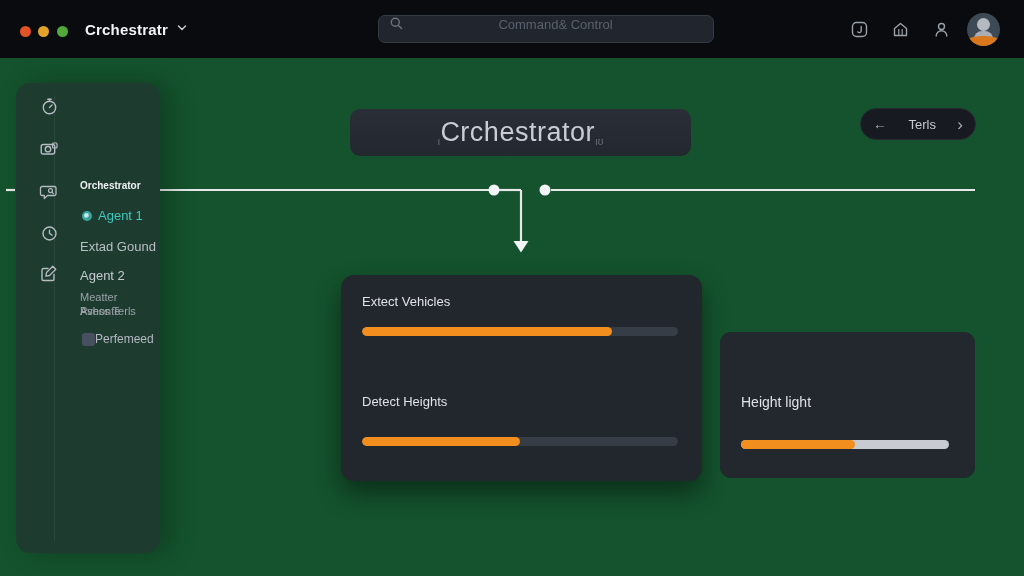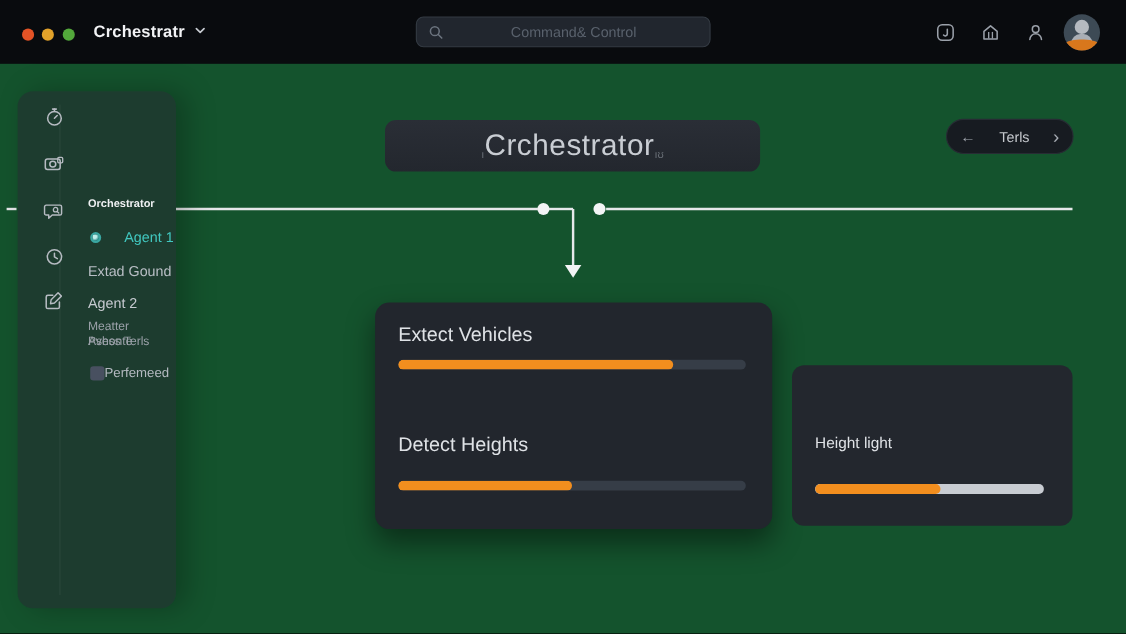--- a/index.html
+++ b/index.html
@@ -10,23 +10,23 @@
     -webkit-font-smoothing:antialiased;
   }
   .abs{position:absolute;}
 
   
   .topbar{left:0;top:0;width:1024px;height:58px;background:#090b0e;}
   .traffic{width:11px;height:11px;border-radius:50%;top:26px;}
   .win-title{left:85px;top:21px;font-size:15px;font-weight:700;color:#f2f3f5;letter-spacing:.2px;}
   .win-chevron{left:176px;top:22px;color:#c7cbd1;}
   .searchbox{
-    left:378px;top:15px;width:268px;height:28px;box-sizing:border-box;
+    left:378px;top:15px;width:336px;height:28px;box-sizing:border-box;
     background:#21262e;border:1px solid #343b43;border-radius:7px;
-    display:flex;align-items:center;
+    display:flex;align-items:flex-start;
   }
   .searchbox input{
     flex:1;background:transparent;border:none;outline:none;
     text-align:center;color:#aab1bb;font-size:13px;
     font-family:"Liberation Sans",sans-serif;
   }
   .searchbox input::placeholder{color:#59616c;}
   .search-glyph{margin-left:10px;margin-right:-6px;display:flex;}
   .top-icon{top:19px;width:20px;height:20px;display:flex;align-items:center;justify-content:center;
     background:none;border:none;padding:0;cursor:pointer;}
@@ -53,38 +53,38 @@
     font-family:"Liberation Sans",sans-serif;line-height:1;}
   .pill-label{color:#c6c9ce;font-size:13px;}
 
   .flow-svg{left:0;top:0;pointer-events:none;}
 
   .card{border-radius:11px;background:#23272e;}
   .card-center{left:341px;top:275px;width:361px;height:206px;border-radius:13px;
     background:#22262d;box-shadow:0 12px 26px rgba(0,0,0,.45);}
   .card-left{left:63px;top:334px;width:259px;height:146px;background:#262a31;}
   .card-right{left:720px;top:332px;width:255px;height:146px;}
-  .card-title{font-size:18px;color:#dfe2e6;}
+  .card-title{font-size:13px;color:#dfe2e6;}
 
   .bar{height:9px;border-radius:5px;overflow:hidden;}
   .bar .fill{height:100%;border-radius:5px;}
   .track-dark{background:#363d47;}
   .track-light{background:#c8ccd2;}
 
   
   .sidebar{
     left:16px;top:83px;width:144px;height:470px;border-radius:14px;
     background:rgba(36,41,50,0.55);
     box-shadow:10px 0 26px rgba(0,0,0,0.25);
   }
   .side-divider{left:54px;top:95px;width:1px;height:446px;background:rgba(255,255,255,0.06);}
   .side-icon{width:20px;height:20px;left:23px;display:flex;align-items:center;justify-content:center;
     background:none;border:none;padding:0;cursor:pointer;}
   .side-title{left:64px;top:97px;font-size:10px;font-weight:700;color:#eef0f2;}
-  .side-agent1{left:66px;top:125px;display:flex;align-items:center;gap:21px;cursor:pointer;}
+  .side-agent1{left:66px;top:125px;display:flex;align-items:center;gap:6px;cursor:pointer;}
   .side-agent1 .lbl{color:#41c8c0;font-size:13px;}
   .agent1-dot{width:10px;height:10px;border-radius:50%;border:2px solid #3aa7a2;box-sizing:border-box;
     background:radial-gradient(circle at 35% 35%,#bfeeea 0 30%,#2c8d88 70%);}
   .side-extract{left:64px;top:156px;font-size:13px;color:#b9bec5;cursor:pointer;text-align:center;}
   .side-agent2{left:64px;top:185px;font-size:13px;color:#c6cad0;cursor:pointer;}
   .side-note{left:64px;font-size:11px;color:#9aa0a8;line-height:14px;}
   .side-check-row{left:66px;top:249px;display:flex;align-items:center;gap:0;cursor:pointer;}
   .checkbox{width:13px;height:13px;border-radius:3px;background:#485060;}
   .side-check-row .lbl{font-size:12px;color:#b4b9c0;}
 

